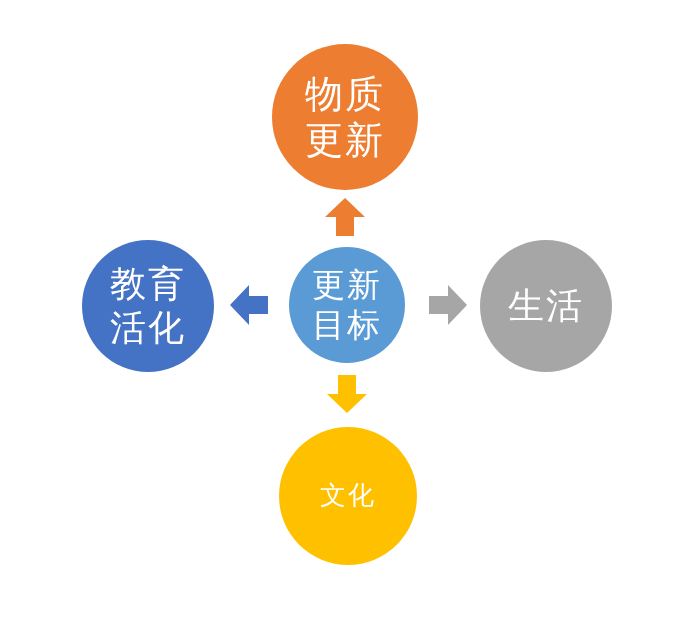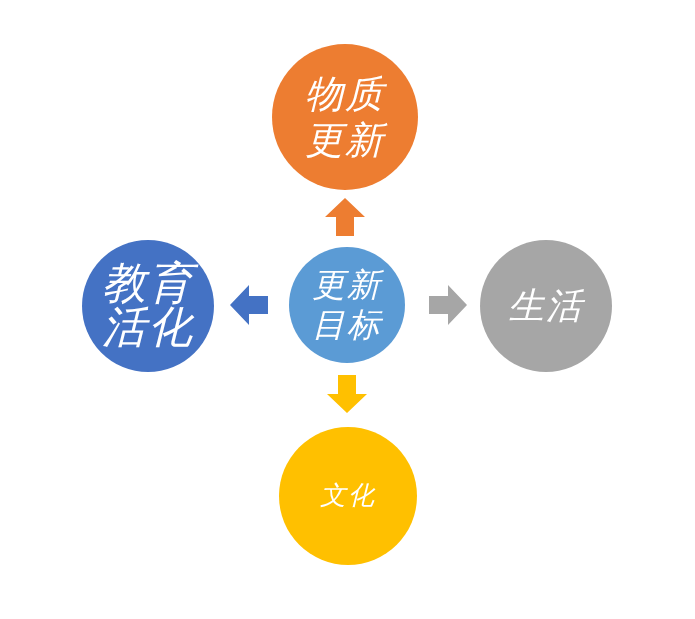--- a/index.html
+++ b/index.html
@@ -11,21 +11,20 @@
     height: 619px;
     background: #ffffff;
     font-family: "Liberation Serif", "DejaVu Serif", serif;
   }
   .canvas {
     position: relative;
     width: 694px;
     height: 619px;
     background: #ffffff;
     overflow: hidden;
-    font-style: italic;
   }
   .circle {
     position: absolute;
     border-radius: 50%;
     display: flex;
     flex-direction: column;
     align-items: center;
     justify-content: center;
     color: #ffffff;
     text-align: center;
@@ -35,21 +34,21 @@
     display: block;
   }
   .node-top {
     left: 272px; top: 44px;
     width: 146px; height: 146px;
     font-size: 38px; line-height: 46px;
   }
   .node-left {
     left: 82px; top: 240px;
     width: 132px; height: 132px;
-    font-size: 44px; line-height: 44px;
+    font-size: 36px; line-height: 44px;
   }
   .node-right {
     left: 480px; top: 240px;
     width: 132px; height: 132px;
     font-size: 36px; line-height: 44px; gap: 19px;
   }
   .node-bottom {
     left: 279px; top: 427px;
     width: 138px; height: 138px;
     font-size: 26px; line-height: 44px;

